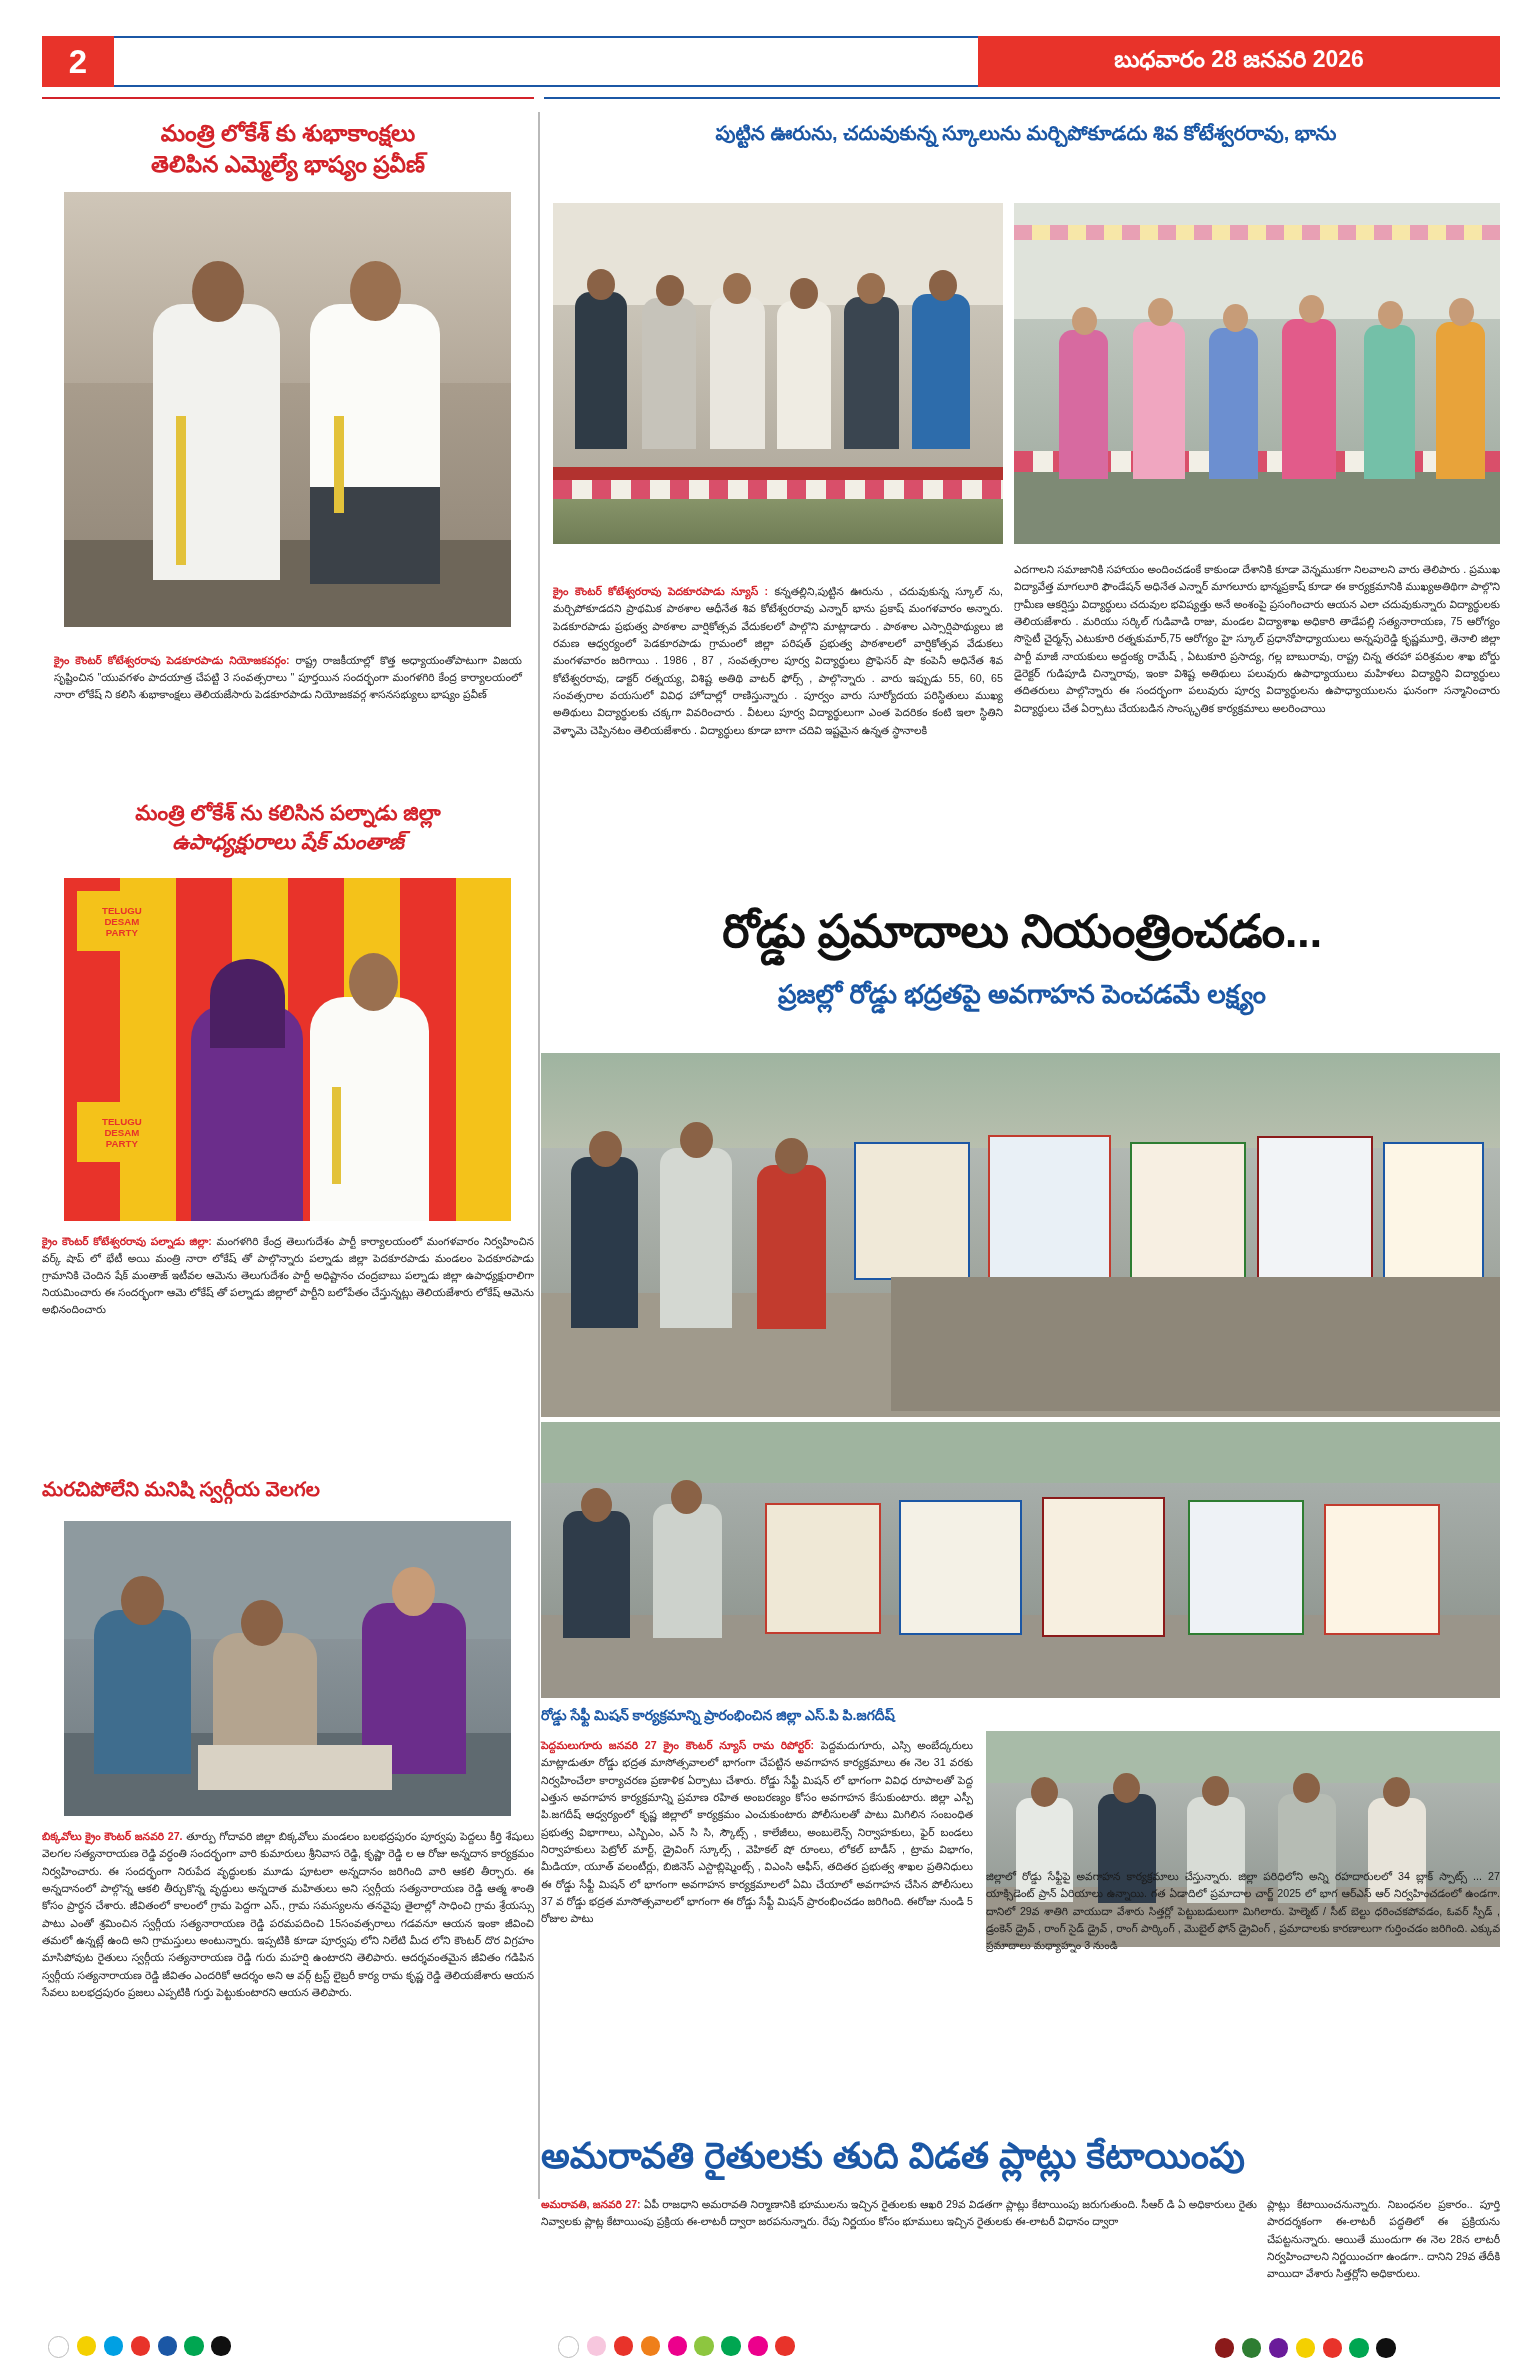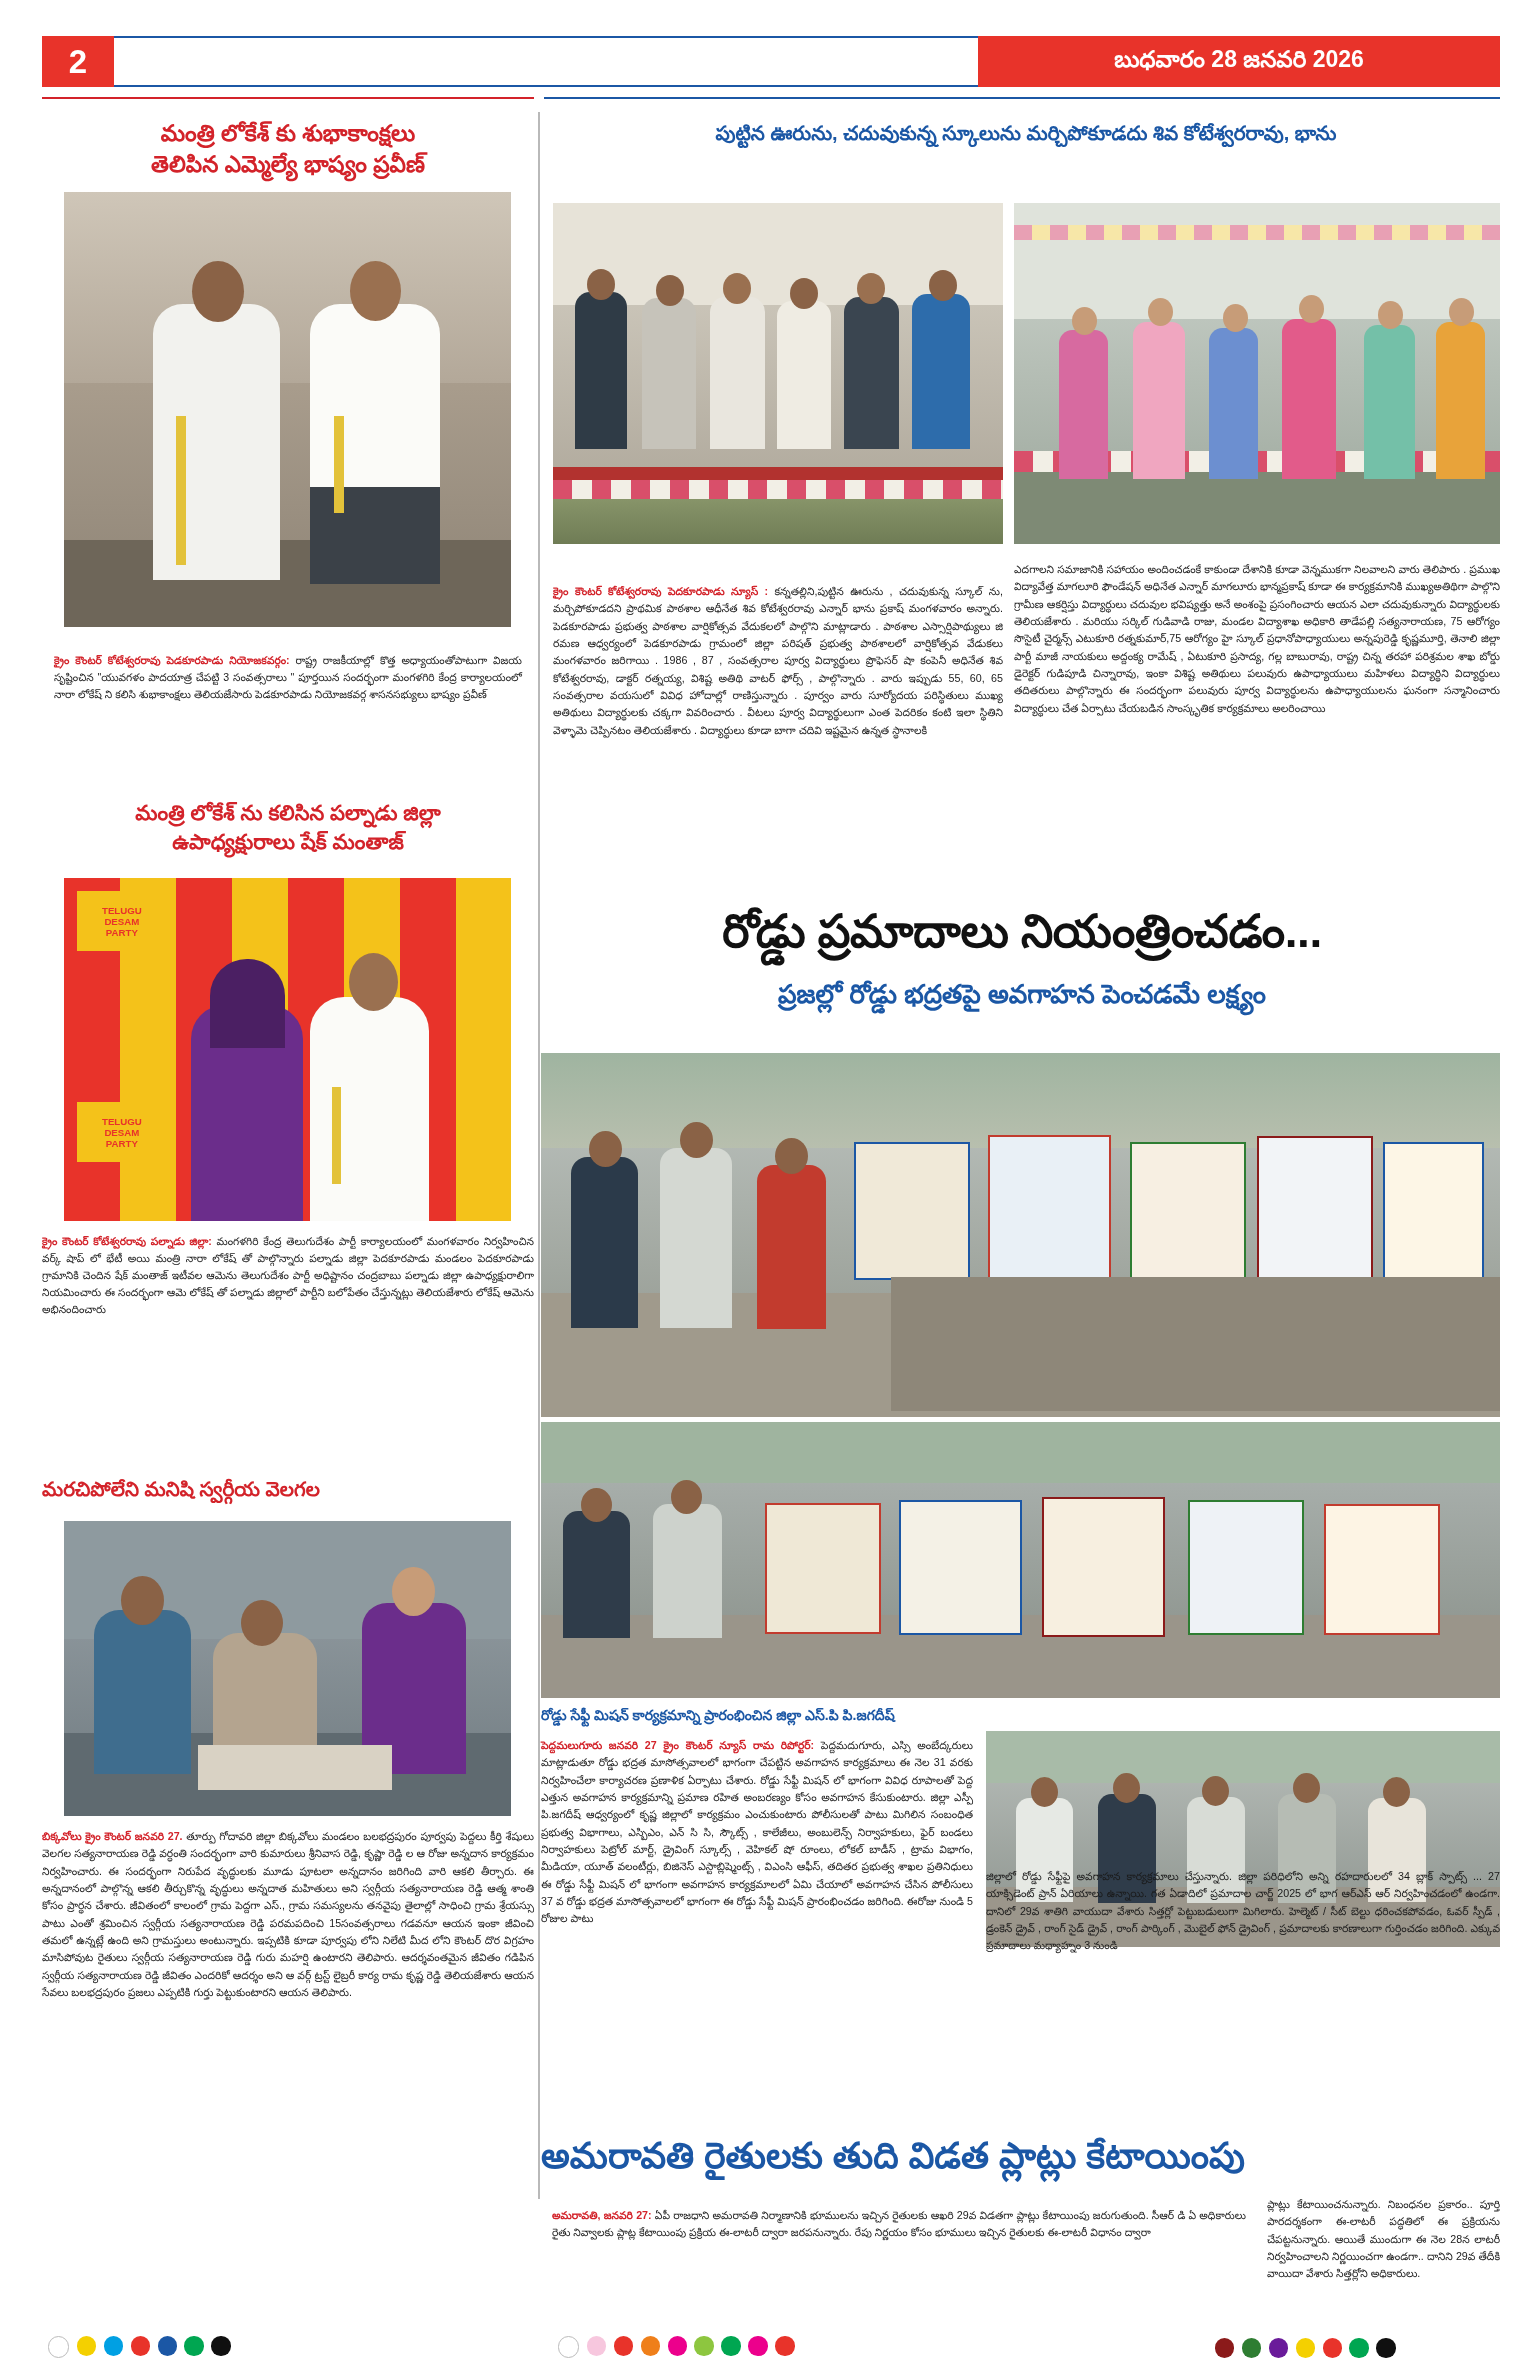--- a/index.html
+++ b/index.html
@@ -75,21 +75,21 @@
 
   <div class="col" style="left:42px;top:640px;width:492px;">
     <p class="cap-txt" style="margin:12px;">
       <span class="lead-red">క్రైం కౌంటర్ కోటేశ్వరరావు పెడకూరపాడు నియోజకవర్గం:</span>
       <span>రాష్ట్ర రాజకీయాల్లో కొత్త అధ్యాయంతోపాటుగా విజయ సృష్టించిన "యువగళం పాదయాత్ర చేపట్టి 3 సంవత్సరాలు " పూర్తయిన సందర్భంగా మంగళగిరి కేంద్ర కార్యాలయంలో నారా లోకేష్ ని కలిసి శుభాకాంక్షలు తెలియజేసారు పెడకూరపాడు నియోజకవర్గ శాసనసభ్యులు భాష్యం ప్రవీణ్</span>
     </p>
   </div>
 
   <div class="col" style="left:42px;top:798px;width:492px;">
     <div class="center hd-red" style="font-size:21px;line-height:1.4;">మంత్రి లోకేశ్ ను కలిసిన పల్నాడు జిల్లా</div>
-    <div class="center hd-red" style="font-size:21px;line-height:1.4;">ఉపాధ్యక్షురాలు షేక్ మంతాజ్</div>
+    <div class="center hd-red" style="font-size:21px;line-height:1.4;font-style:italic;">ఉపాధ్యక్షురాలు షేక్ మంతాజ్</div>
   </div>
 
   <div class="photo" style="left:64px;top:878px;width:447px;height:343px;background:#f4c21a;">
 
     <div style="position:absolute;left:0;top:0;width:100%;height:100%;
       background:
         repeating-linear-gradient(90deg,#e8332a 0 56px,#f4c21a 56px 112px),
         repeating-linear-gradient(0deg,rgba(0,0,0,.06) 0 45px,rgba(255,255,255,.06) 45px 89px);"></div>
     <div style="position:absolute;left:13.4px;top:13.4px;width:89px;height:60px;background:#f4c21a;color:#e8332a;font-size:9.7px;font-weight:bold;display:flex;align-items:center;justify-content:center;text-align:center;">TELUGU<br>DESAM<br>PARTY</div>
     <div style="position:absolute;left:13.4px;top:224px;width:89px;height:60px;background:#f4c21a;color:#e8332a;font-size:9.7px;font-weight:bold;display:flex;align-items:center;justify-content:center;text-align:center;">TELUGU<br>DESAM<br>PARTY</div>
@@ -253,21 +253,21 @@
 
   <div class="col" style="left:986px;top:1868px;width:514px;">
     <p class="body-txt" style="margin:0;">జిల్లాలో రోడ్డు సేఫ్టీపై అవగాహన కార్యక్రమాలు చేస్తున్నారు. జిల్లా పరిధిలోని అన్ని రహదారులలో 34 బ్లాక్ స్పాట్స్ ... 27 యాక్సిడెంట్ ప్రాన్ ఏరియాలు ఉన్నాయి. గత ఏడాదిలో ప్రమాదాల చార్జ్ 2025 లో భాగ ఆర్ఎస్ ఆర్ నిర్వహించడంలో ఉండగా. దానిలో 29వ శాతిగి వాయుదా వేశారు సిత్తర్లో పెట్టుబడులుగా మిగిలారు. హెల్మెట్ / సీట్ బెల్టు ధరించకపోవడం, ఓవర్ స్పీడ్ , డ్రంకెన్ డ్రైవ్ , రాంగ్ సైడ్ డ్రైవ్ , రాంగ్ పార్కింగ్ , మొబైల్ ఫోన్ డ్రైవింగ్ , ప్రమాదాలకు కారణాలుగా గుర్తించడం జరిగింది. ఎక్కువ ప్రమాదాలు మధ్యాహ్నం 3 నుండి</p>
   </div>
 
   <div class="col" style="left:541px;top:2134px;width:959px;">
     <div class="hd-blue" style="font-size:36px;line-height:1.2;">అమరావతి రైతులకు తుది విడత ప్లాట్లు కేటాయింపు</div>
   </div>
 
   <div class="col" style="left:541px;top:2196px;width:716px;">
-    <p class="body-txt" style="margin:11px;">
+    <p class="body-txt" style="margin:0;">
       <span class="lead-red">అమరావతి, జనవరి 27:</span>
       <span>ఏపీ రాజధాని అమరావతి నిర్మాణానికి భూములను ఇచ్చిన రైతులకు ఆఖరి 29వ విడతగా ప్లాట్లు కేటాయింపు జరుగుతుంది. సీఆర్ డి ఏ అధికారులు రైతు నివ్వాలకు ప్లాట్ల కేటాయింపు ప్రక్రియ ఈ-లాటరీ ద్వారా జరపనున్నారు. రేపు నిర్ణయం కోసం భూములు ఇచ్చిన రైతులకు ఈ-లాటరీ విధానం ద్వారా</span>
     </p>
   </div>
 
   <div class="col" style="left:1267px;top:2196px;width:233px;">
     <p class="body-txt" style="margin:0;">ప్లాట్లు కేటాయించనున్నారు. నిబంధనల ప్రకారం.. పూర్తి పారదర్శకంగా ఈ-లాటరీ పద్ధతిలో ఈ ప్రక్రియను చేపట్టనున్నారు. ఆయితే ముందుగా ఈ నెల 28న లాటరీ నిర్వహించాలని నిర్ణయించగా ఉండగా.. దానిని 29వ తేదీకి వాయిదా వేశారు సిత్తర్లోని అధికారులు.</p>
   </div>
 
   <div class="dots" style="left:48px;">

